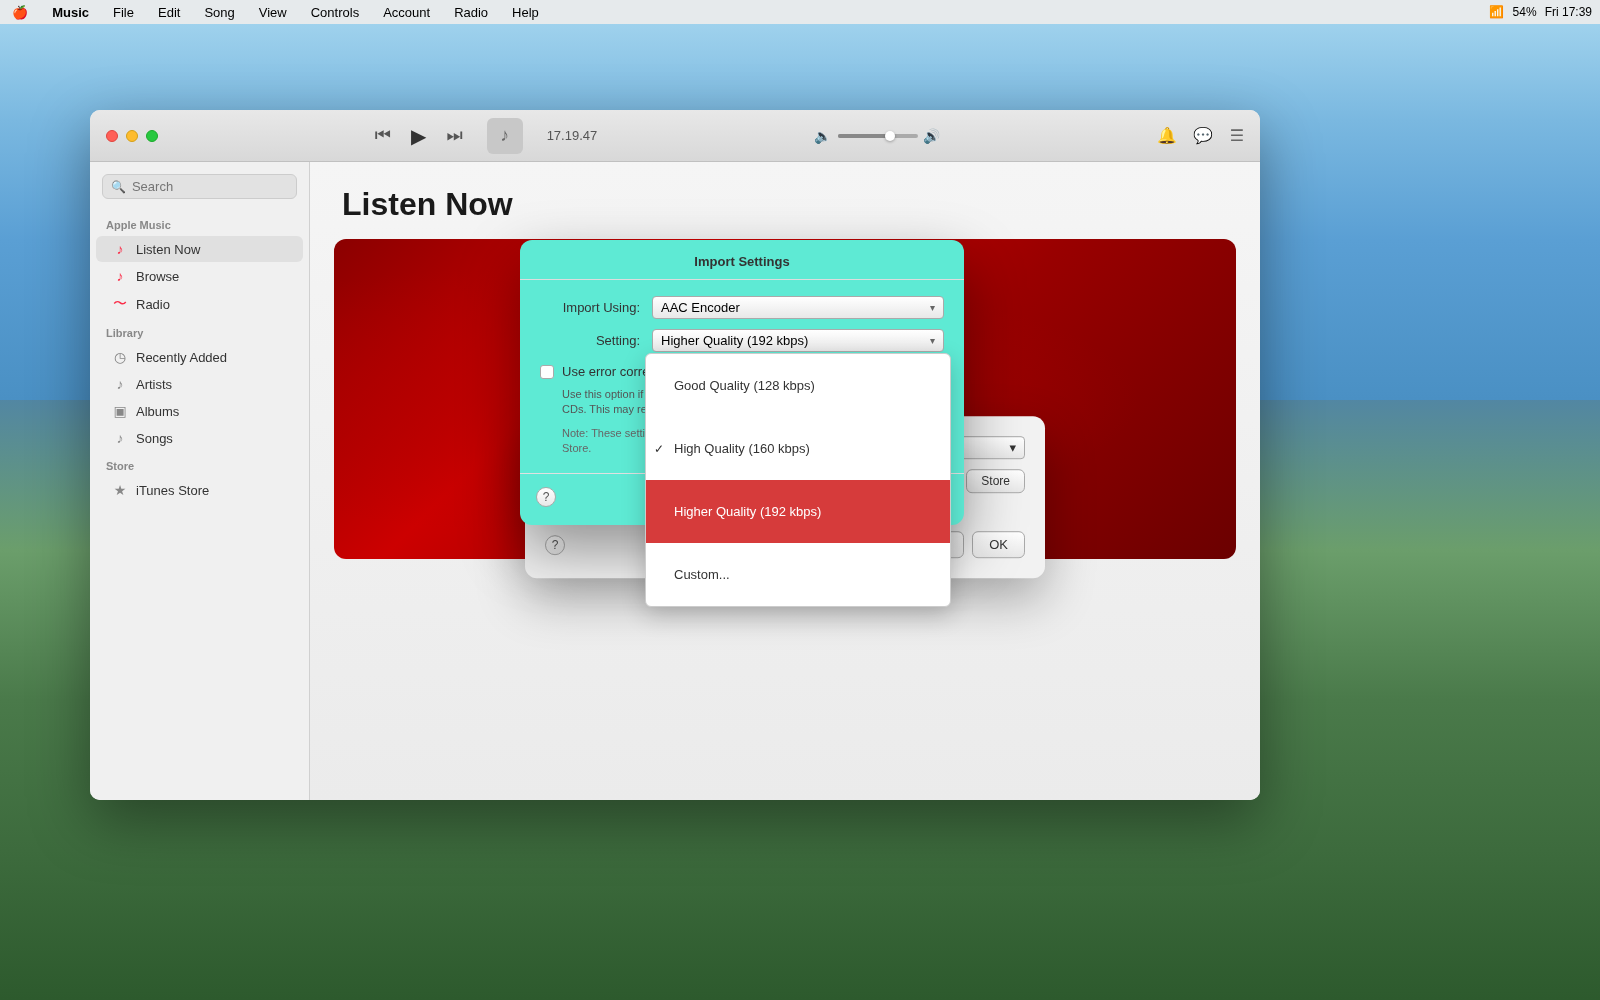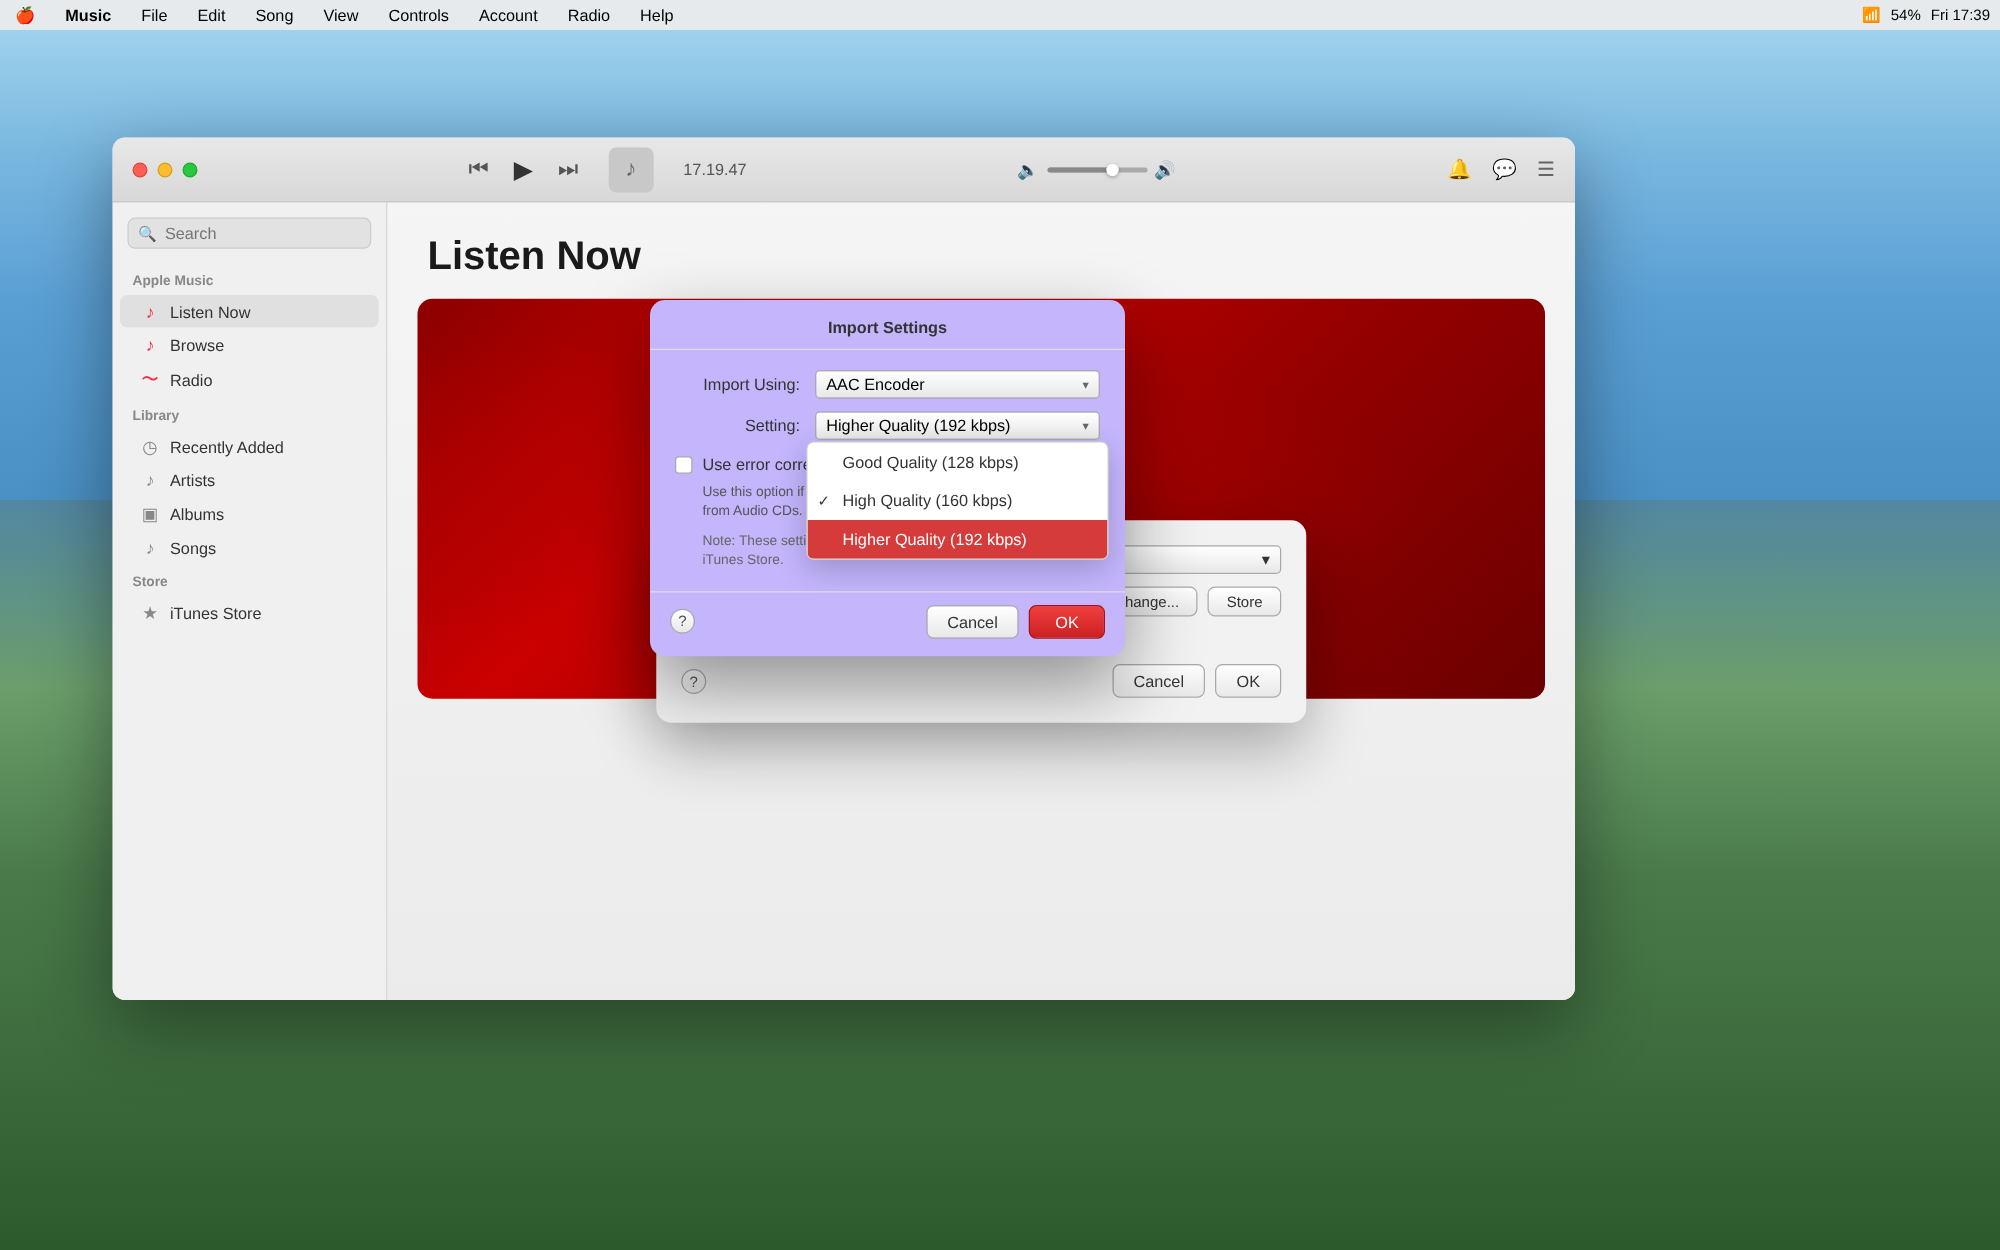--- a/index.html
+++ b/index.html
@@ -365,22 +365,22 @@
       justify-content: space-between;
       align-items: center;
     }
 
     
     .import-settings-dialog {
       position: absolute;
       top: 38%;
       left: 50%;
       transform: translate(-35%, -50%);
-      width: 380px;
-      background: #c4b5fd;
+      width: 444px;
+      background: #5eead4;
       border-radius: 12px;
       box-shadow: 0 25px 60px rgba(0,0,0,0.4);
       z-index: 200;
       overflow: visible;
     }
     .import-dialog-titlebar {
       text-align: center;
       padding: 14px 16px 10px;
       font-size: 13px;
       font-weight: 600;
@@ -431,21 +431,21 @@
       right: -8px;
       background: white;
       border: 1px solid #ccc;
       border-radius: 6px;
       box-shadow: 0 8px 24px rgba(0,0,0,0.2);
       z-index: 300;
       overflow: hidden;
       margin-top: 2px;
     }
     .dropdown-item {
-      padding: 8px 28px;
+      padding: 24px 28px;
       font-size: 13px;
       color: #333;
       cursor: pointer;
       display: flex;
       align-items: center;
       gap: 8px;
       position: relative;
       text-align: center;
     }
     .dropdown-item.selected {
@@ -695,20 +695,23 @@
             <div class="dropdown-item">
               <span>Good Quality (128 kbps)</span>
             </div>
             <div class="dropdown-item">
               <span class="checkmark">✓</span>
               <span>High Quality (160 kbps)</span>
             </div>
             <div class="dropdown-item selected">
               <span>Higher Quality (192 kbps)</span>
             </div>
+            <div class="dropdown-item">
+              <span>Custom...</span>
+            </div>
           </div>
         </div>
       </div>
     </div>
 
     <div class="error-correction">
       <div class="ec-checkbox"></div>
       <div class="ec-text">Use error correction when reading Audio CDs</div>
     </div>
     <div class="ec-desc">Use this option if you experience problems with the audio quality from Audio CDs. This may reduce the speed of importing.</div>

